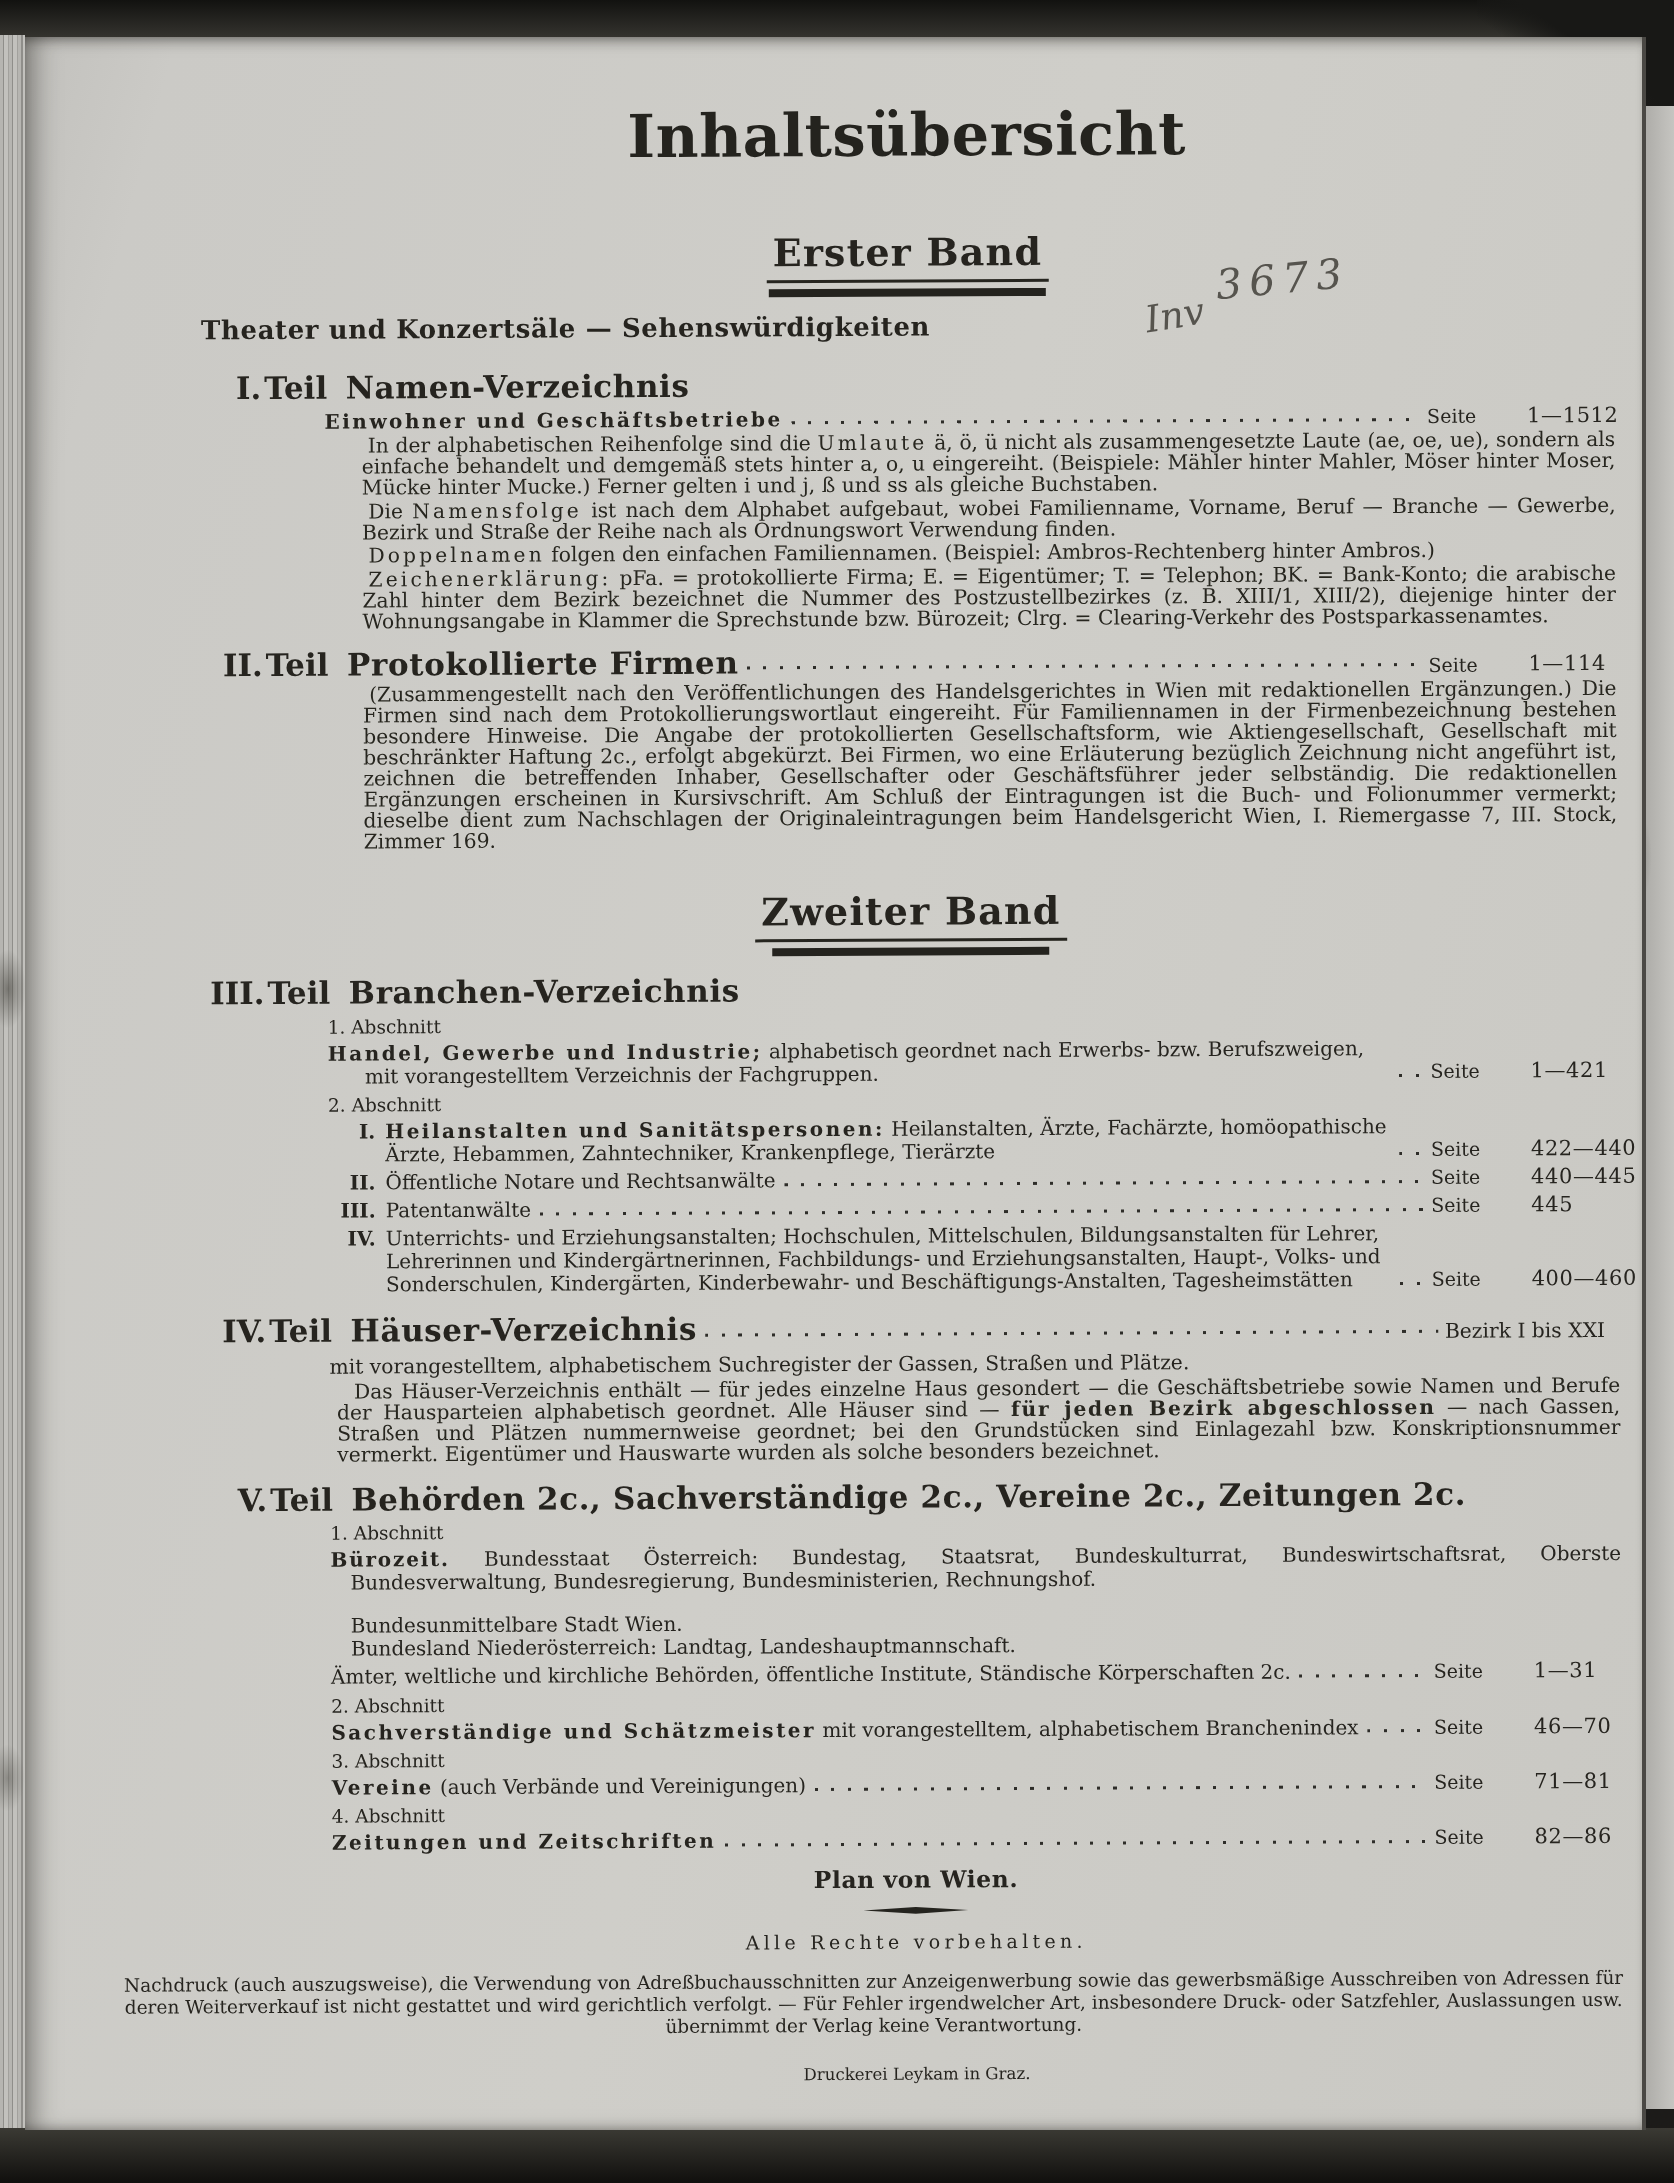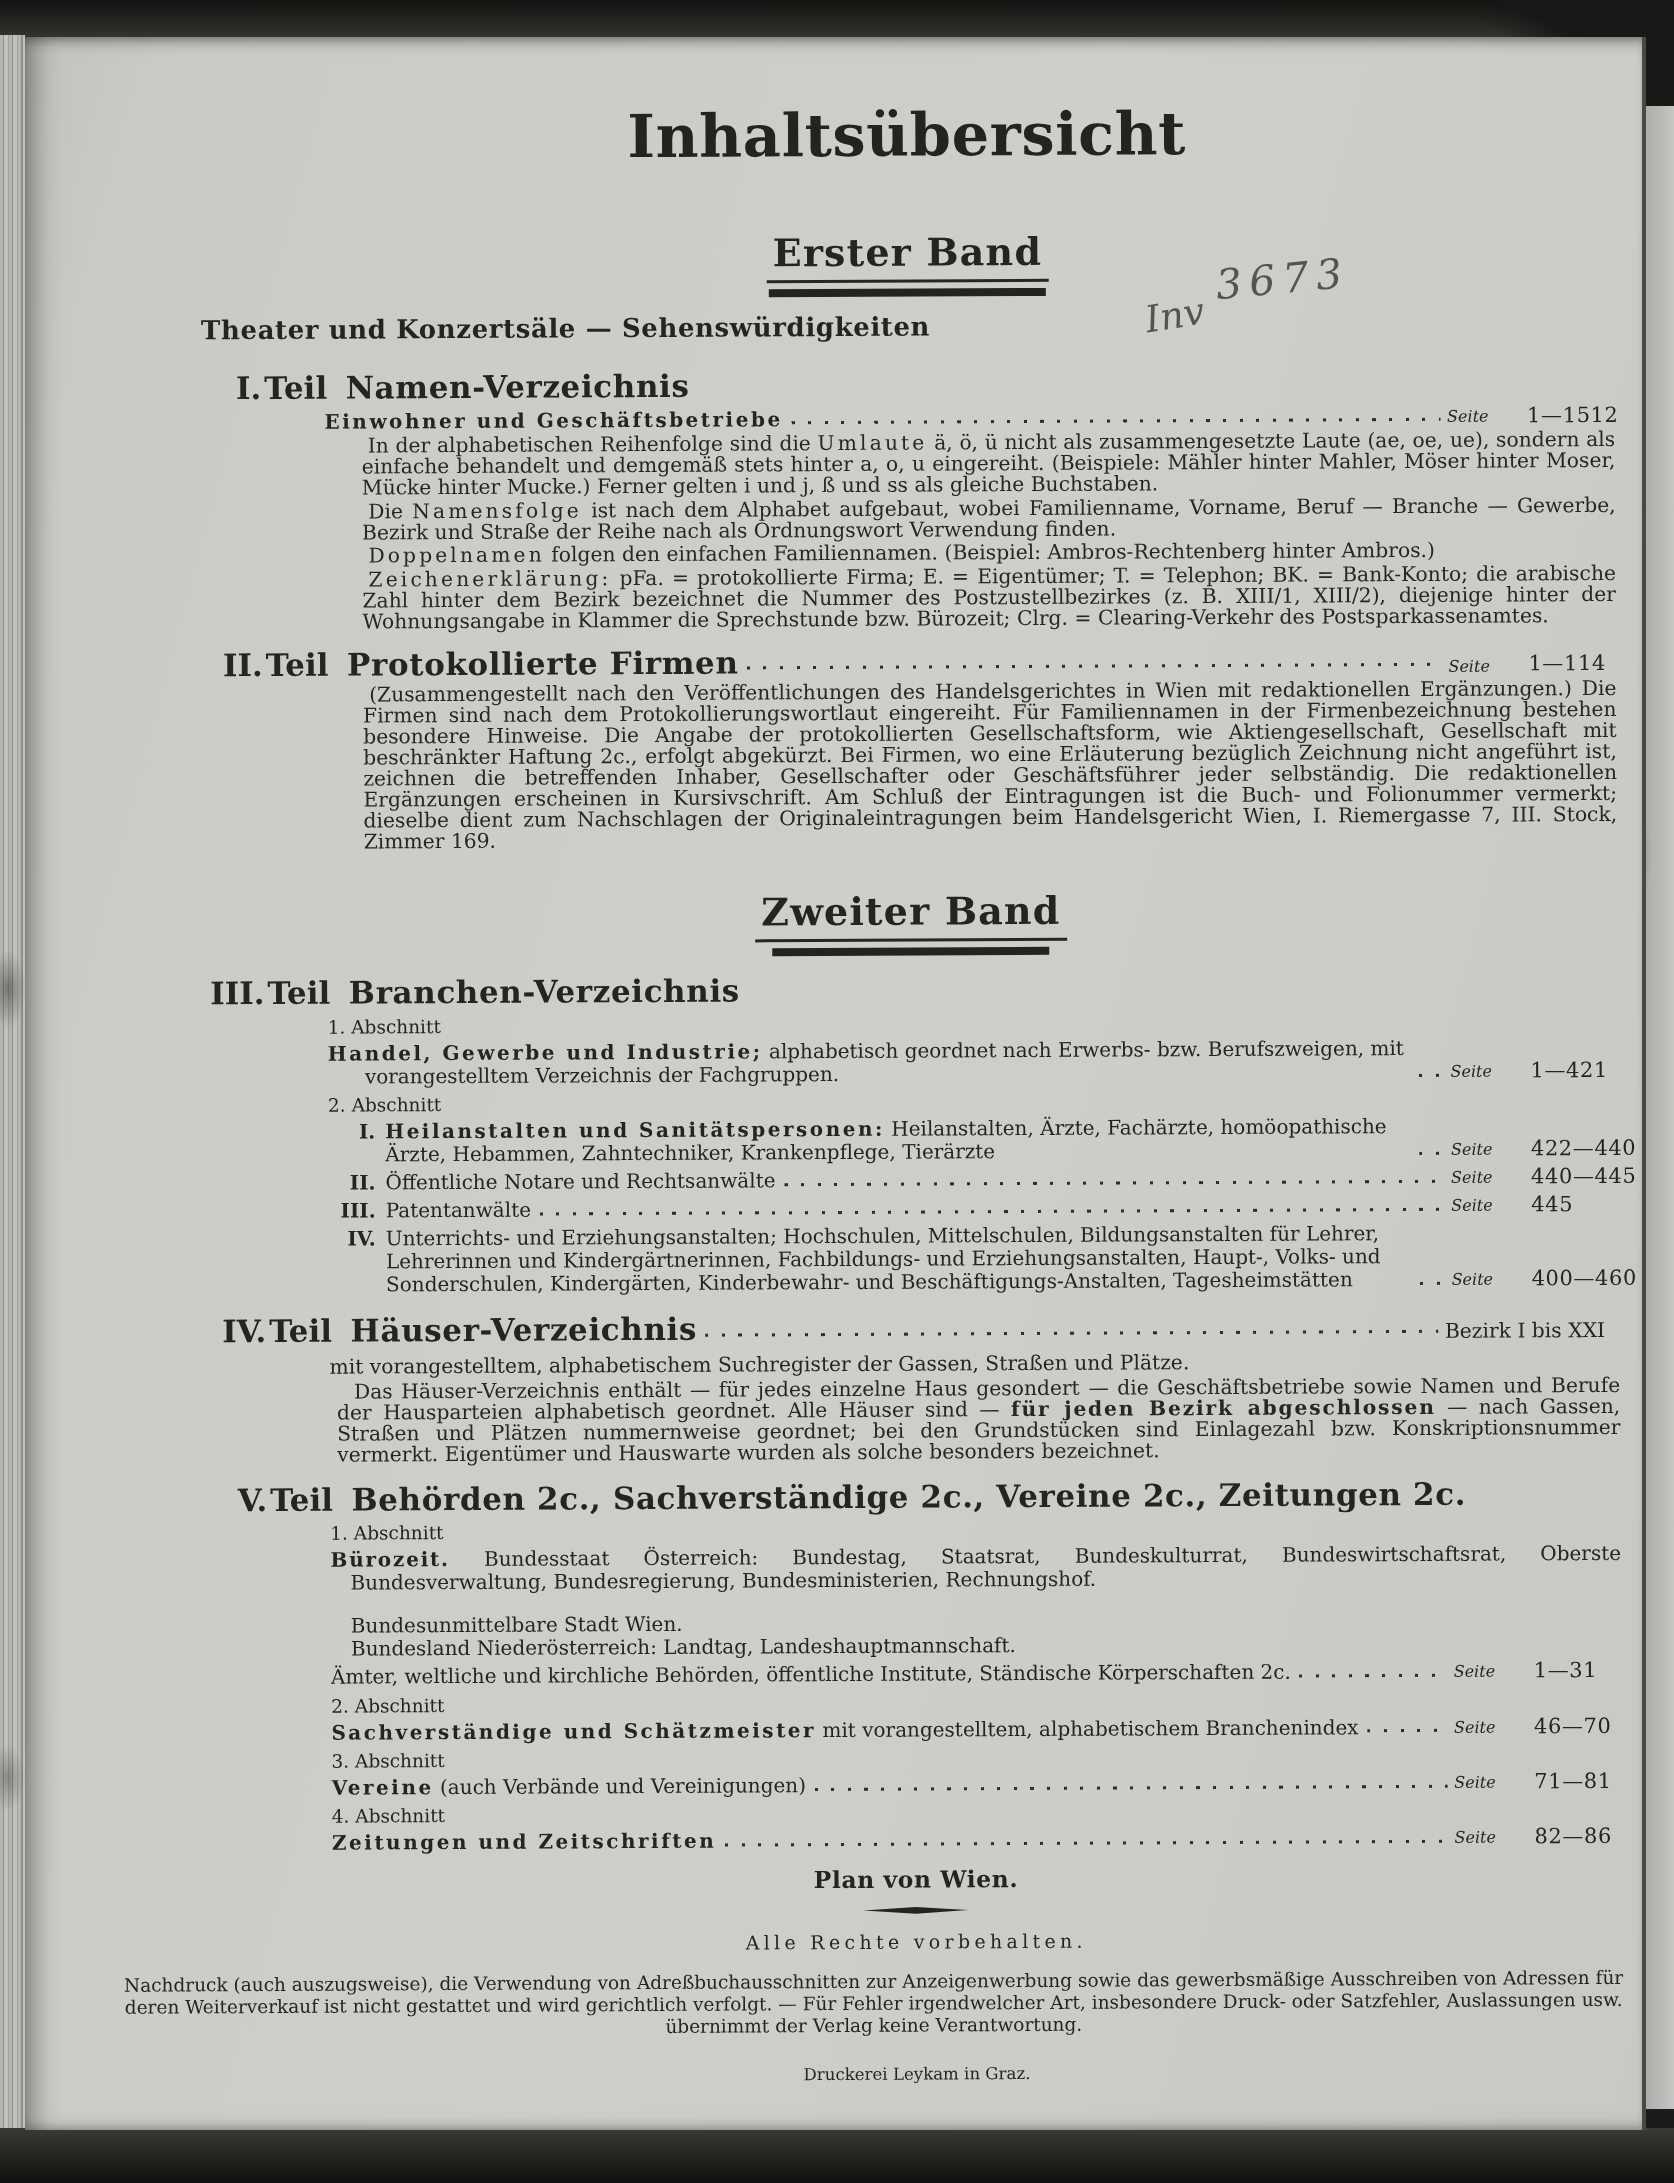--- a/index.html
+++ b/index.html
@@ -59,22 +59,22 @@
   .entry{display:flex;align-items:flex-end;font-size:20px;line-height:23px;margin-top:5px;}
   .etxt{flex:0 1 auto;}
   .eb{font-weight:bold;letter-spacing:2.5px;}
   .enum{display:inline-block;width:47px;text-align:right;margin-right:10px;
         font-weight:bold;letter-spacing:0;}
   .hangnum{padding-left:57px;text-indent:-57px;}
   .ind60{padding-left:37px;text-indent:-37px;}
   .lead{flex:1 1 25px;min-width:25px;height:3.1px;margin:0 6.2px 6.2px 8.6px;
         background:repeating-linear-gradient(90deg,#2e2d29 0 3.1px,transparent 3.1px 16.6px);}
   .lead-h{margin-bottom:10px;}
-  .seite{flex:none;width:53px;font-size:16px;font-weight:normal;letter-spacing:0;font-style:italic;}
-  .pages{flex:none;width:88px;margin-left:27px;font-size:21px;font-weight:normal;
+  .seite{flex:none;width:53px;font-size:19px;font-weight:normal;letter-spacing:0;}
+  .pages{flex:none;width:88px;margin-left:47px;font-size:21px;font-weight:normal;
          letter-spacing:0.6px;white-space:nowrap;}
   .pages-wide{flex:none;width:175px;font-size:20.3px;font-weight:normal;
          letter-spacing:0;white-space:nowrap;}
   .para{margin:2.5px 0 0 37px;font-size:20.3px;line-height:21px;text-align:justify;
         text-indent:6.2px;color:#27261f;}
   .sperr{letter-spacing:3.1px;}
   .boldseg{font-weight:bold;letter-spacing:1.8px;}
   .abschnitt{margin-top:6.2px;font-size:18.5px;}
   .hang{margin-top:5px;font-size:20px;line-height:23px;padding-left:20px;
         text-indent:-20px;text-align:justify;}

